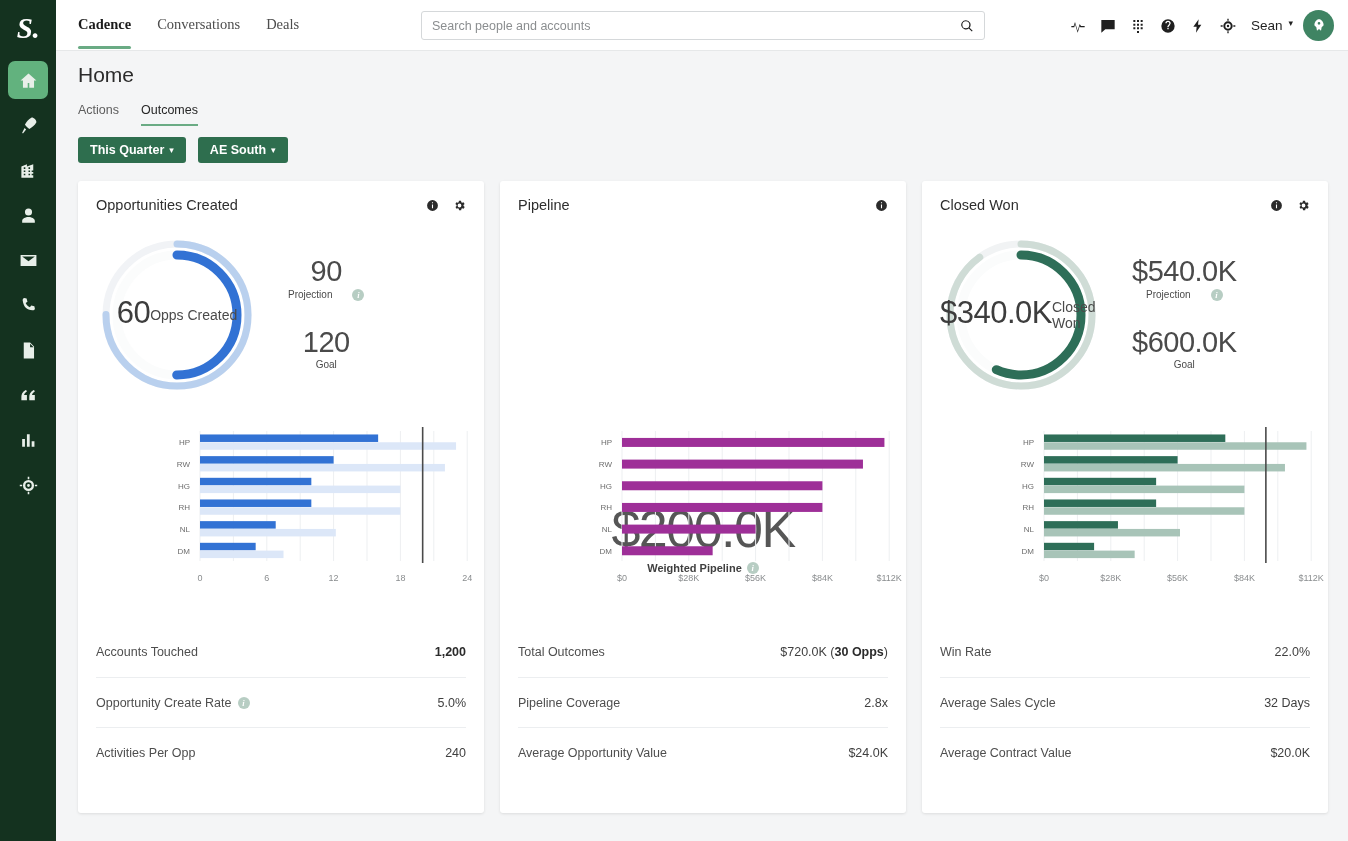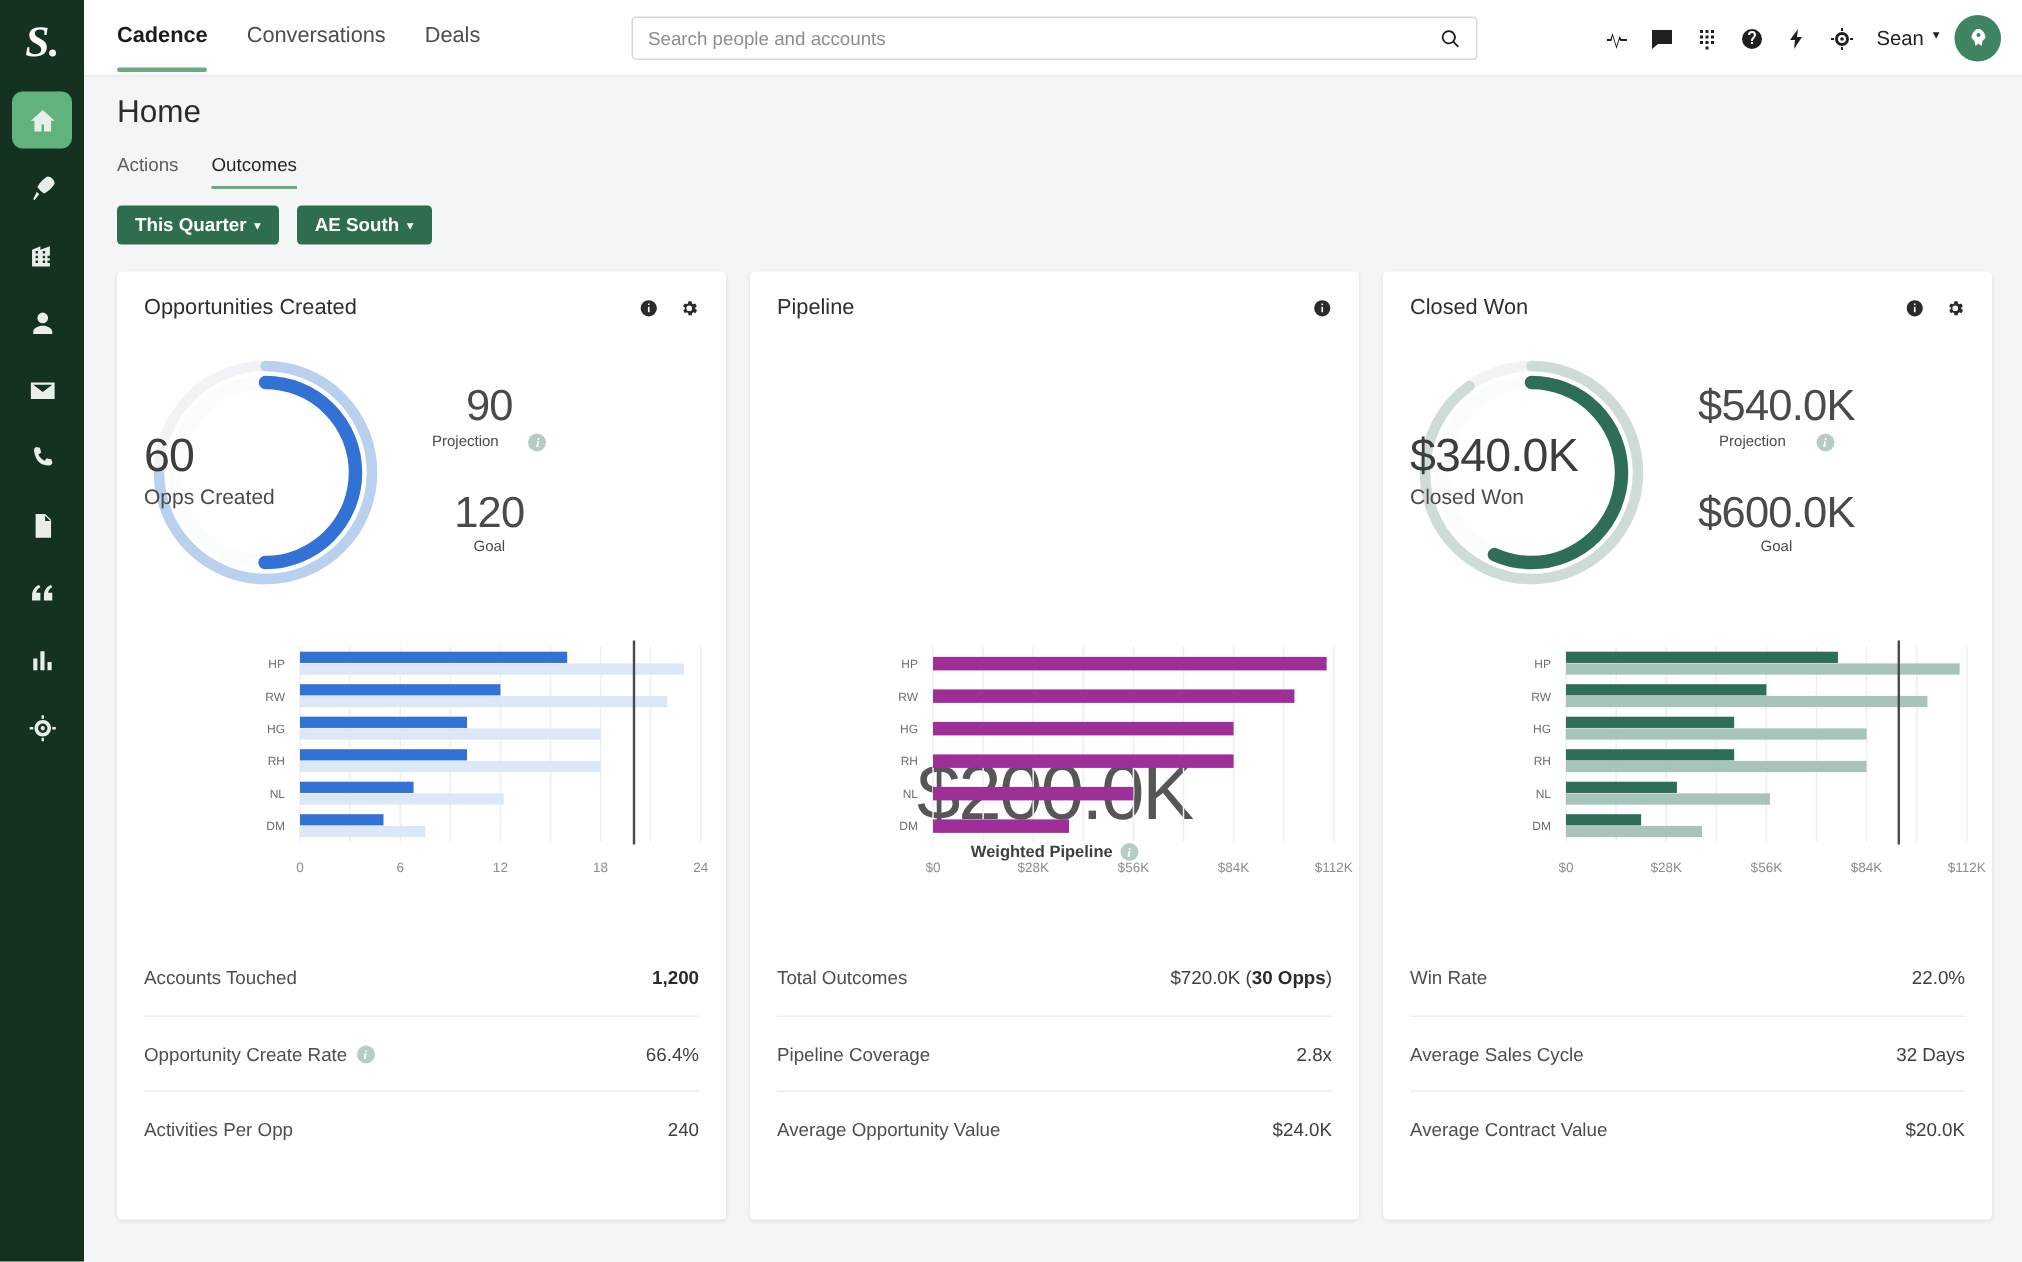--- a/index.html
+++ b/index.html
@@ -36,21 +36,21 @@
   .side-item.active { background: #62b27e; }
   .side-item svg { width: 19px; height: 19px; fill: currentColor; display:block; }
 
   
   .topbar {
     position: absolute; left: 56px; top: 0;
     width: 1292px; height: 51px;
     background: #ffffff;
     border-bottom: 1px solid #e6e8e9;
   }
-  .navtabs { position: absolute; left: 22px; top: 0; height: 59px; display: flex; align-items: flex-start; }
+  .navtabs { position: absolute; left: 22px; top: 0; height: 59px; display: flex; align-items: flex-start; font-family: Liberation Serif, serif; }
   .navtab {
     padding: 16px 0 0 0; margin-right: 26px;
     font-size: 14.5px; color: #4d4d4d; height: 51px;
   }
   .navtab.active { color: #1c1c1c; font-weight: 700; }
   .navtab .tu { display:block; height: 3px; margin-top: 13px; background: transparent; border-radius: 2px;}
   .navtab.active .tu { background: #6aab84; }
 
   .searchwrap {
     position: absolute; left: 365px; top: 11px;
@@ -109,21 +109,21 @@
   .card-head .hicons svg { width: 13px; height: 13px; fill: currentColor; display:block; }
 
   .hero { position: absolute; top: 44px; left: 0; width: 100%; height: 180px; }
 
   
   .donut-hero { display: flex; align-items: center; padding-left: 18px; }
   .donut { position: relative; width: 162px; height: 162px; }
   .donut svg { display: block; }
   .donut .dlabel {
     position: absolute; inset: 0;
-    display: flex; flex-direction: column; align-items: flex-start; justify-content: center;
+    display: flex; flex-direction: row; align-items: center; justify-content: center;
     padding-bottom: 3px;
   }
   .donut .dval { font-size: 31px; color: #3d3d3d; letter-spacing: -0.5px; line-height: 1.05; }
   .donut .dcap { font-size: 14px; color: #4a4a4a; margin-top: 3px; }
   .hero-side { margin-left: 30px; padding-bottom: 4px; }
   .hero-block { text-align: center; }
   .hero-block + .hero-block { margin-top: 26px; }
   .hero-num { font-size: 29px; color: #4a4a4a; letter-spacing: -0.5px; line-height: 1.1; }
   .hero-cap { font-size: 10px; color: #4a4a4a; margin-top: 1px; display: flex; align-items: center; justify-content: center; gap: 20px; }
 
@@ -402,21 +402,21 @@
             <div class="mlbl">
               <span>Accounts Touched</span>
             </div>
             <div class="mval bold">1,200</div>
           </div>
           <div class="mrow">
             <div class="mlbl">
               <span>Opportunity Create Rate</span>
               <span class="info-dot">i</span>
             </div>
-            <div class="mval">66.4%</div>
+            <div class="mval">5.0%</div>
           </div>
           <div class="mrow">
             <div class="mlbl">
               <span>Activities Per Opp</span>
             </div>
             <div class="mval">240</div>
           </div>
         </div>
       </div>
       <div class="card">

